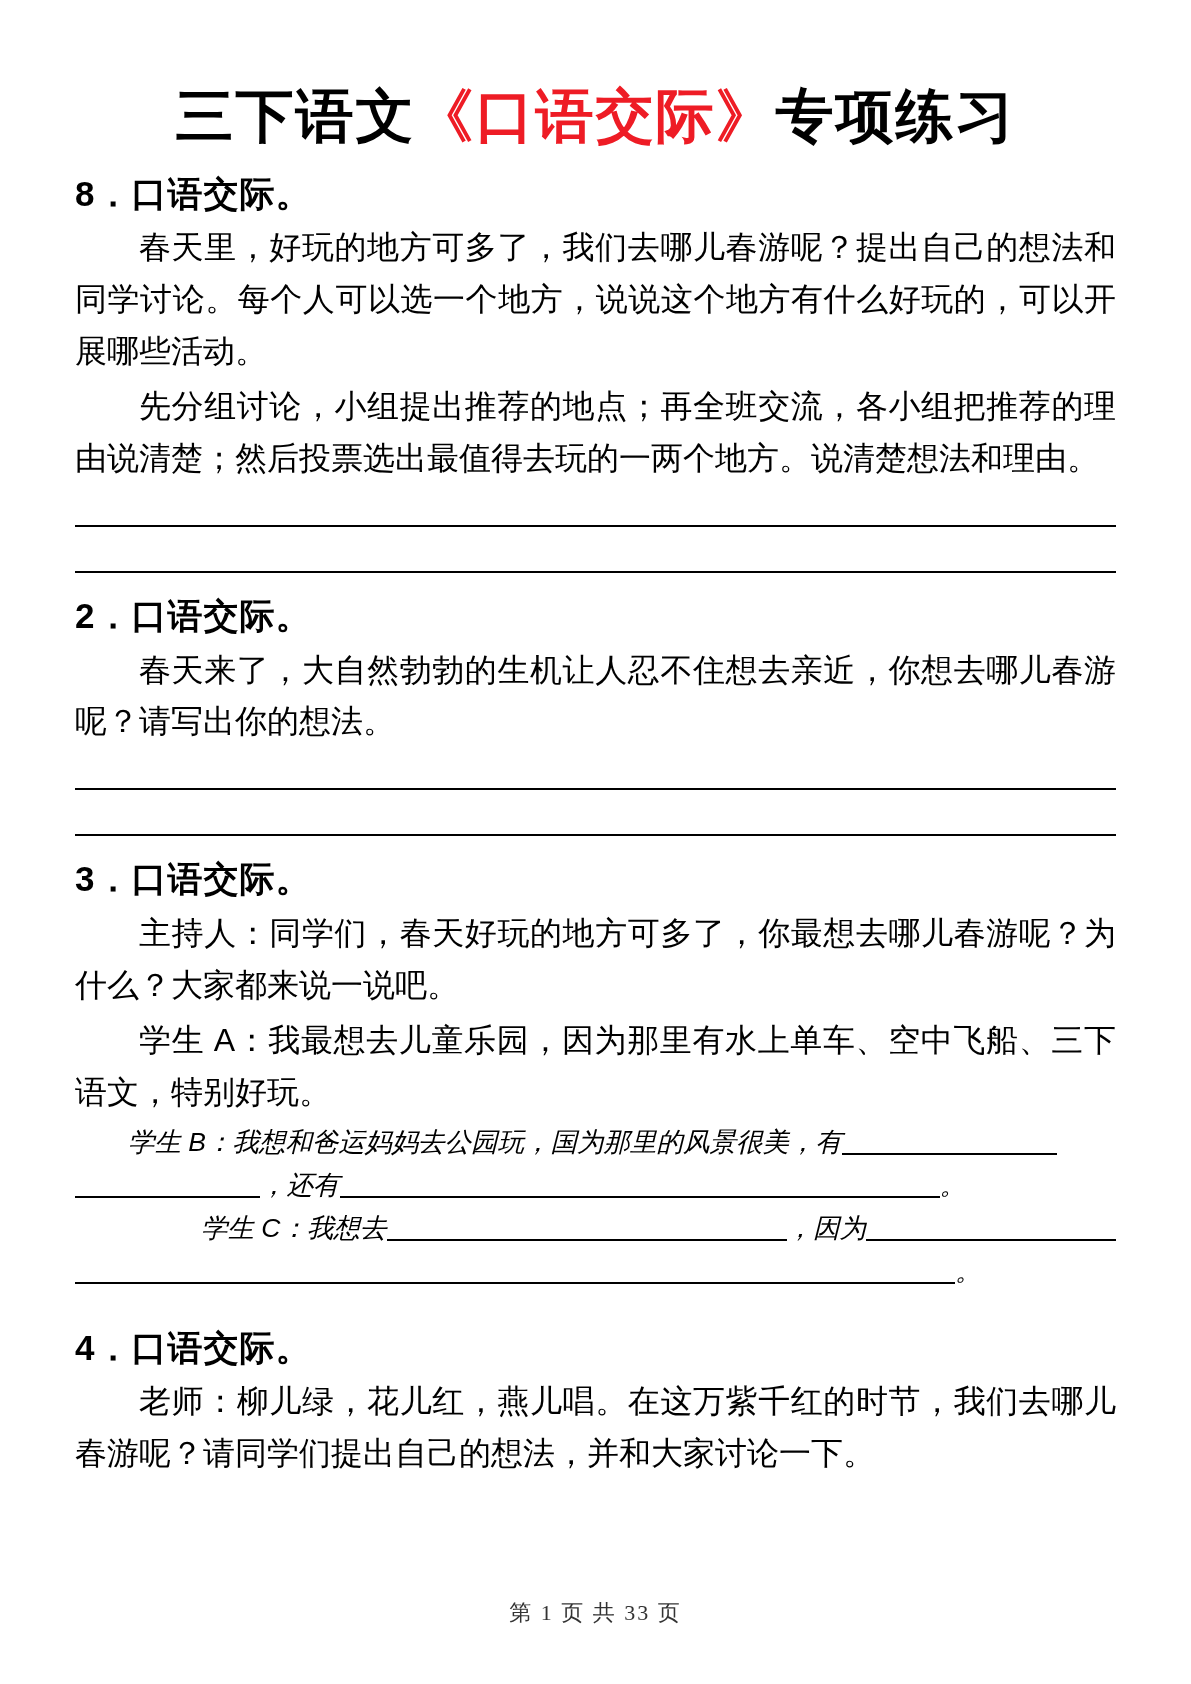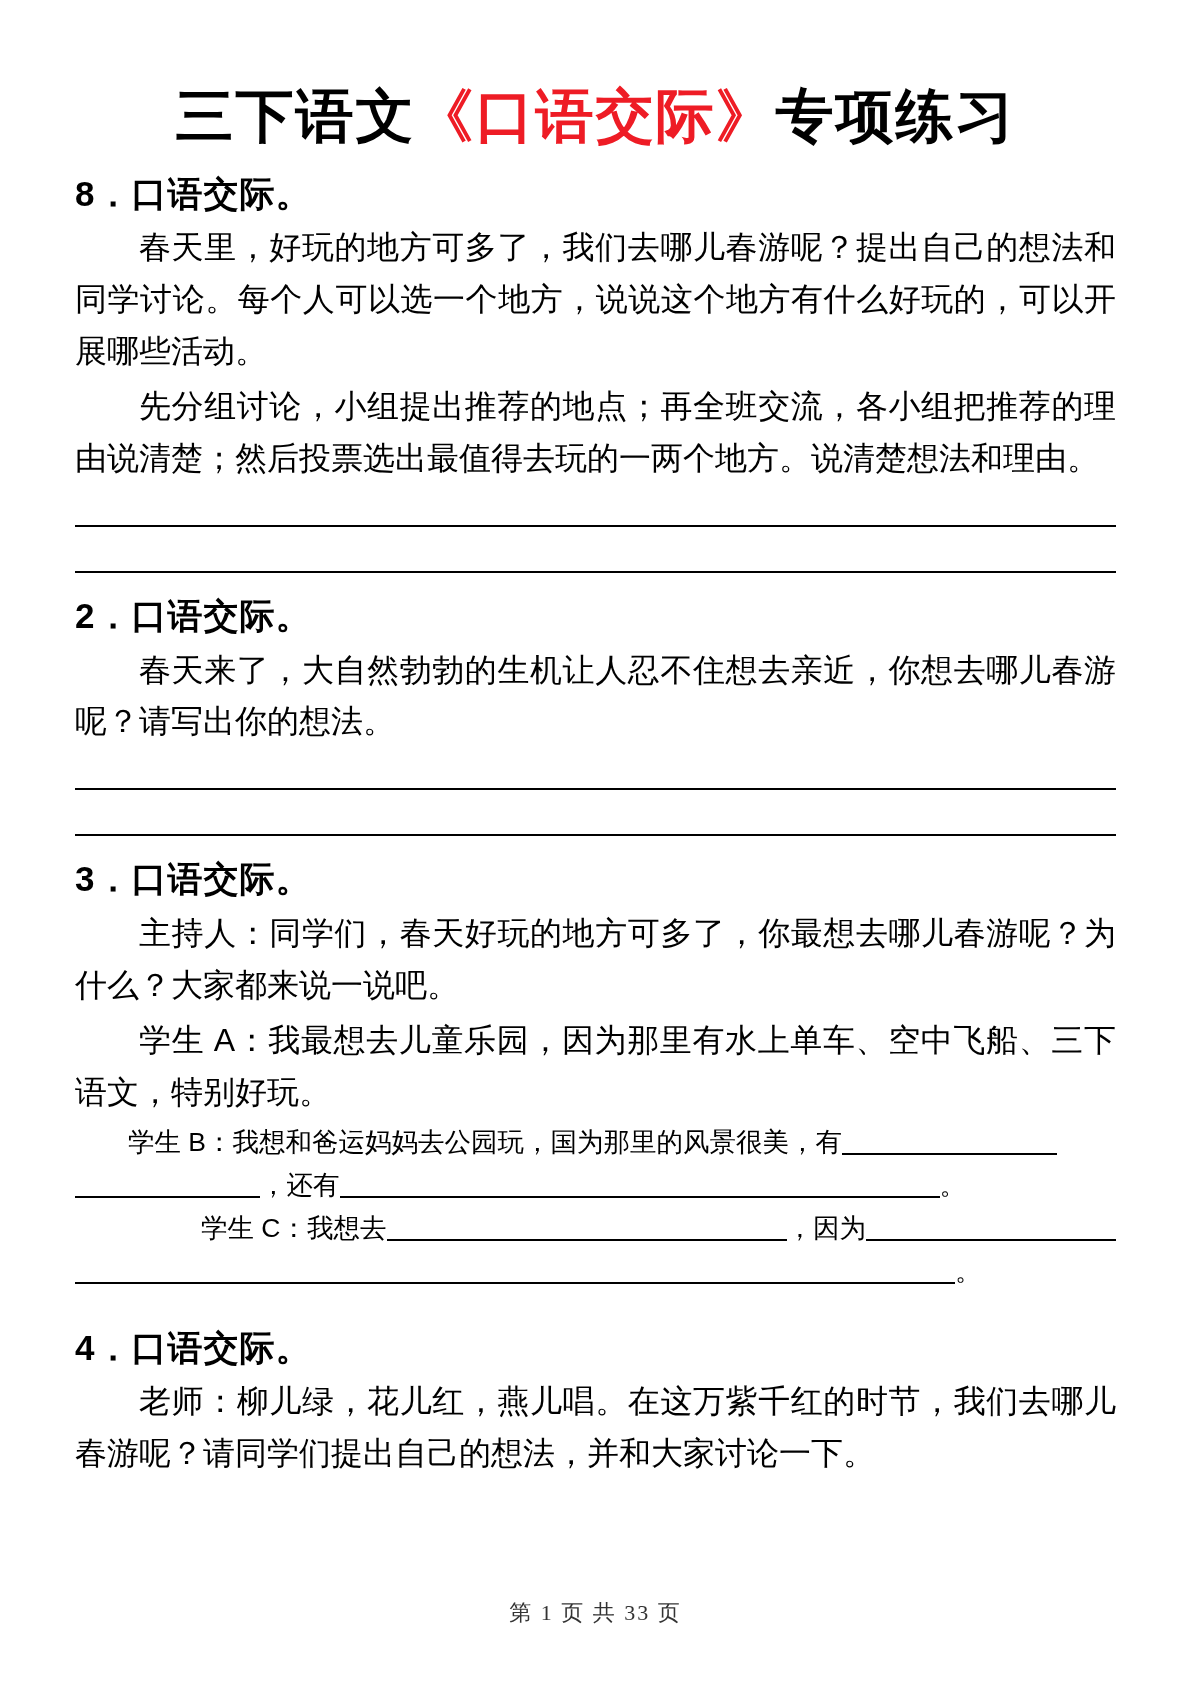--- a/index.html
+++ b/index.html
@@ -68,20 +68,21 @@
   .fill.w3 { width: 600px; }
   .fill.w4 { width: 400px; }
   .fill.w5 { width: 250px; }
   .fill.w6 { width: 880px; }
 
   .line-row {
     font-size: 26.5px;
     line-height: 1.62;
     margin: 0;
     white-space: nowrap;
+    font-style: italic;
   }
 
   .footer {
     position: absolute;
     left: 0;
     right: 0;
     bottom: 56px;
     text-align: center;
     font-size: 22px;
     color: #333333;

